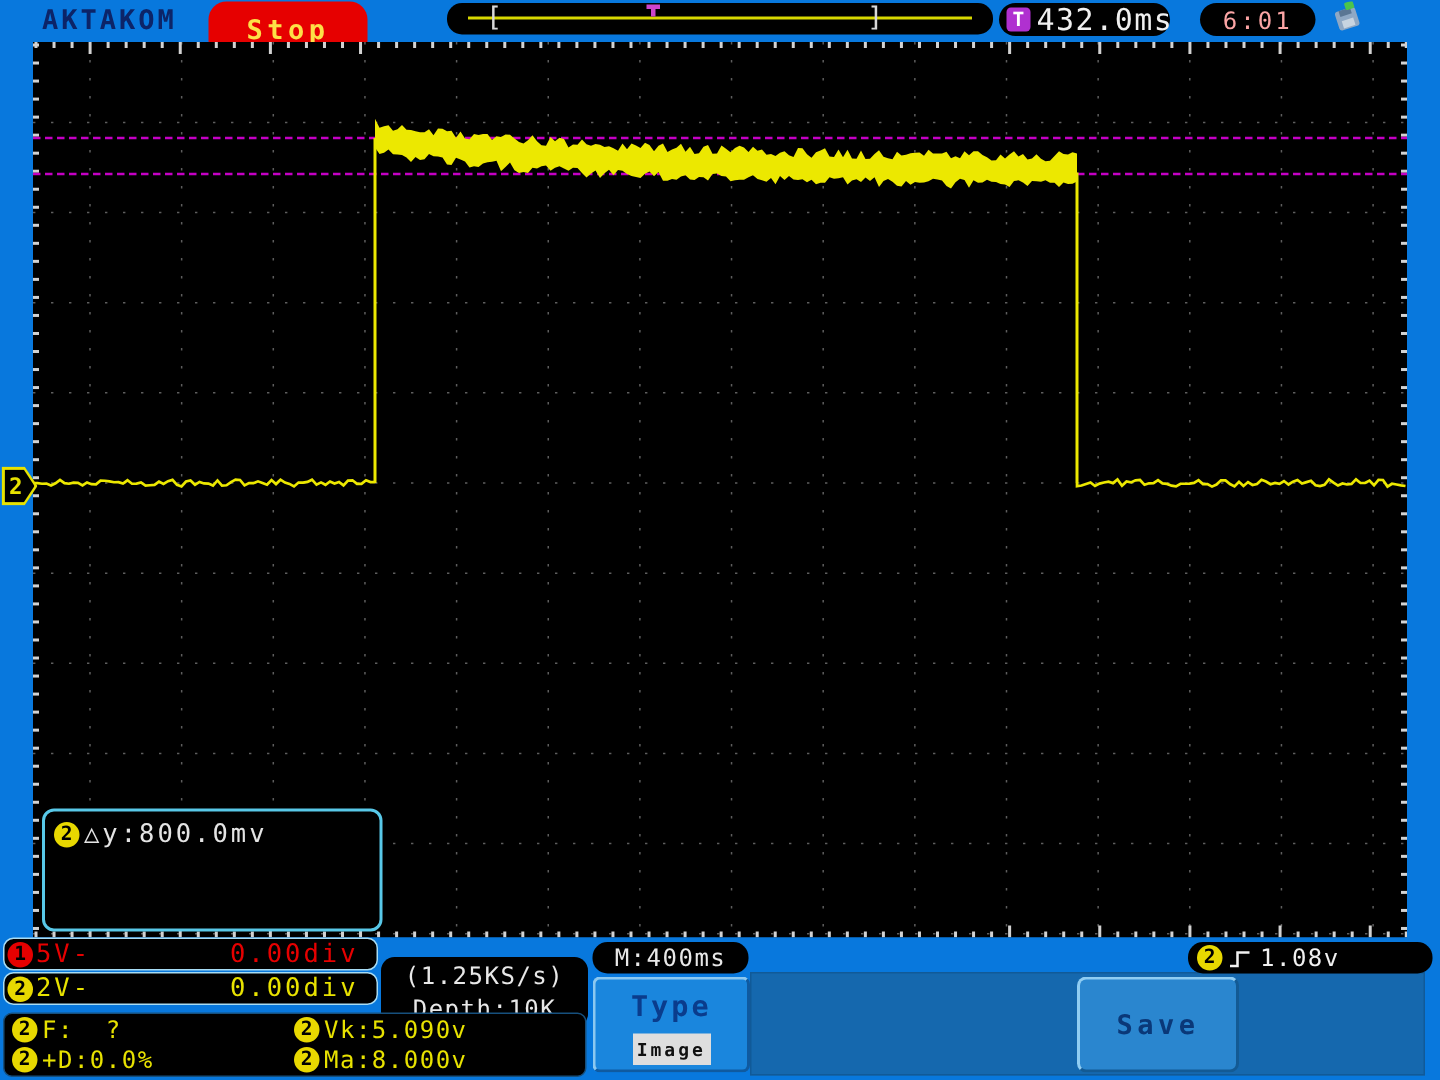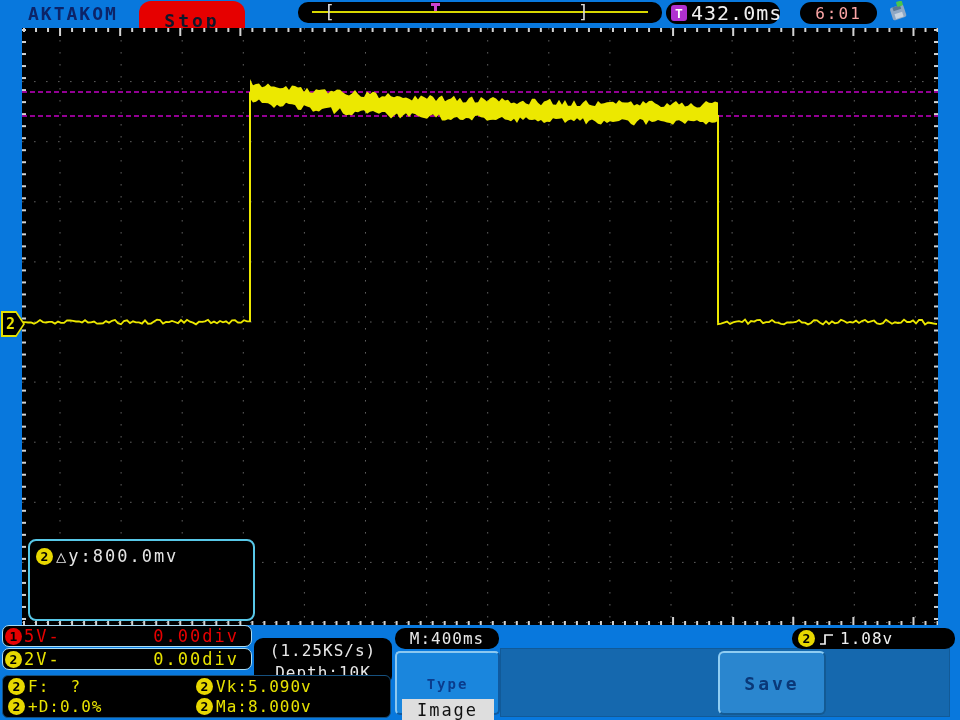--- a/index.html
+++ b/index.html
@@ -2,21 +2,21 @@
 <html><head>
 <meta charset="utf-8">
 <style>
   html,body{margin:0;padding:0;background:#222;}
   #screen{position:relative;width:960px;height:720px;background:#0878dd;overflow:hidden;
           font-family:"DejaVu Sans Mono","Liberation Mono",monospace;}
   .abs{position:absolute;}
   
   .brand{left:28px;top:3px;color:#0c2468;font-size:18px;font-weight:bold;letter-spacing:2px;}
   .stop-pill{left:139px;top:1px;width:106px;height:38px;background:#e60000;border-radius:12px;
-             display:flex;align-items:center;justify-content:center;color:#0f172a;
+             display:flex;align-items:center;justify-content:center;color:#fde047;
              font-size:18px;font-weight:bold;letter-spacing:3px;text-align:right;}
   .membar{left:298px;top:2px;width:364px;height:21px;background:#000;border-radius:10px;}
   .memline{position:absolute;left:14px;top:9px;width:336px;height:2px;background:#d8d800;}
   .bracket{position:absolute;top:-1px;color:#d8d8d8;font-size:18px;line-height:22px;}
   .lb{left:26px;} .rb{left:280px;}
   .trigmark{position:absolute;left:133px;top:1px;width:9px;height:8px;}
   .trigmark .bar{position:absolute;left:0;top:0;width:9px;height:3px;background:#cc44cc;}
   .trigmark .stem{position:absolute;left:3px;top:3px;width:3px;height:5px;background:#cc44cc;}
   .trigtime-pill{left:666px;top:2px;width:114px;height:22px;background:#000;border-radius:11px;
                  display:flex;align-items:center;gap:4px;padding-left:5px;box-sizing:border-box;}
@@ -62,23 +62,23 @@
              color:#f0f0f0;font-size:16px;letter-spacing:1px;}
   .measbox{left:2px;top:50px;width:389px;height:43px;background:#000;border:1px solid #16507e;
            border-radius:6px;box-sizing:border-box;display:grid;grid-template-columns:188px 1fr;
            grid-auto-rows:20px;align-items:center;padding-left:5px;color:#e8e200;
            font-size:16px;letter-spacing:1px;}
   .measitem{display:flex;align-items:center;gap:3px;white-space:pre;}
   .menu{left:395px;top:26px;width:105px;height:64px;background:#1a86dd;
         border-top:2px solid #8cc8f0;border-left:2px solid #8cc8f0;
         border-right:2px solid #0f5aa0;border-bottom:2px solid #0f5aa0;
         border-radius:5px;box-sizing:border-box;text-align:center;}
-  .menu-title{margin-top:23px;color:#0a3c8c;font-size:14px;font-weight:bold;letter-spacing:2px;}
-  .menu-sel{margin:7px auto 0;width:92px;height:21px;background:#dedede;color:#101010;
-            font-size:17px;font-weight:normal;letter-spacing:2px;
+  .menu-title{margin-top:7px;color:#0a3c8c;font-size:19px;font-weight:bold;letter-spacing:2px;}
+  .menu-sel{margin:7px auto 0;width:52px;height:21px;background:#dedede;color:#101010;
+            font-size:12px;font-weight:bold;letter-spacing:2px;
             display:flex;align-items:center;justify-content:center;cursor:pointer;}
   .savebtn{left:718px;top:26px;width:108px;height:64px;background:#2a86cf;
            border-top:2px solid #90cdf2;border-left:2px solid #90cdf2;
            border-right:2px solid #135a94;border-bottom:2px solid #135a94;
            border-radius:6px;box-sizing:border-box;display:flex;align-items:center;justify-content:center;
            color:#0a3878;font-size:18px;font-weight:bold;letter-spacing:3px;cursor:pointer;}
 </style>
 </head>
 <body>
 

